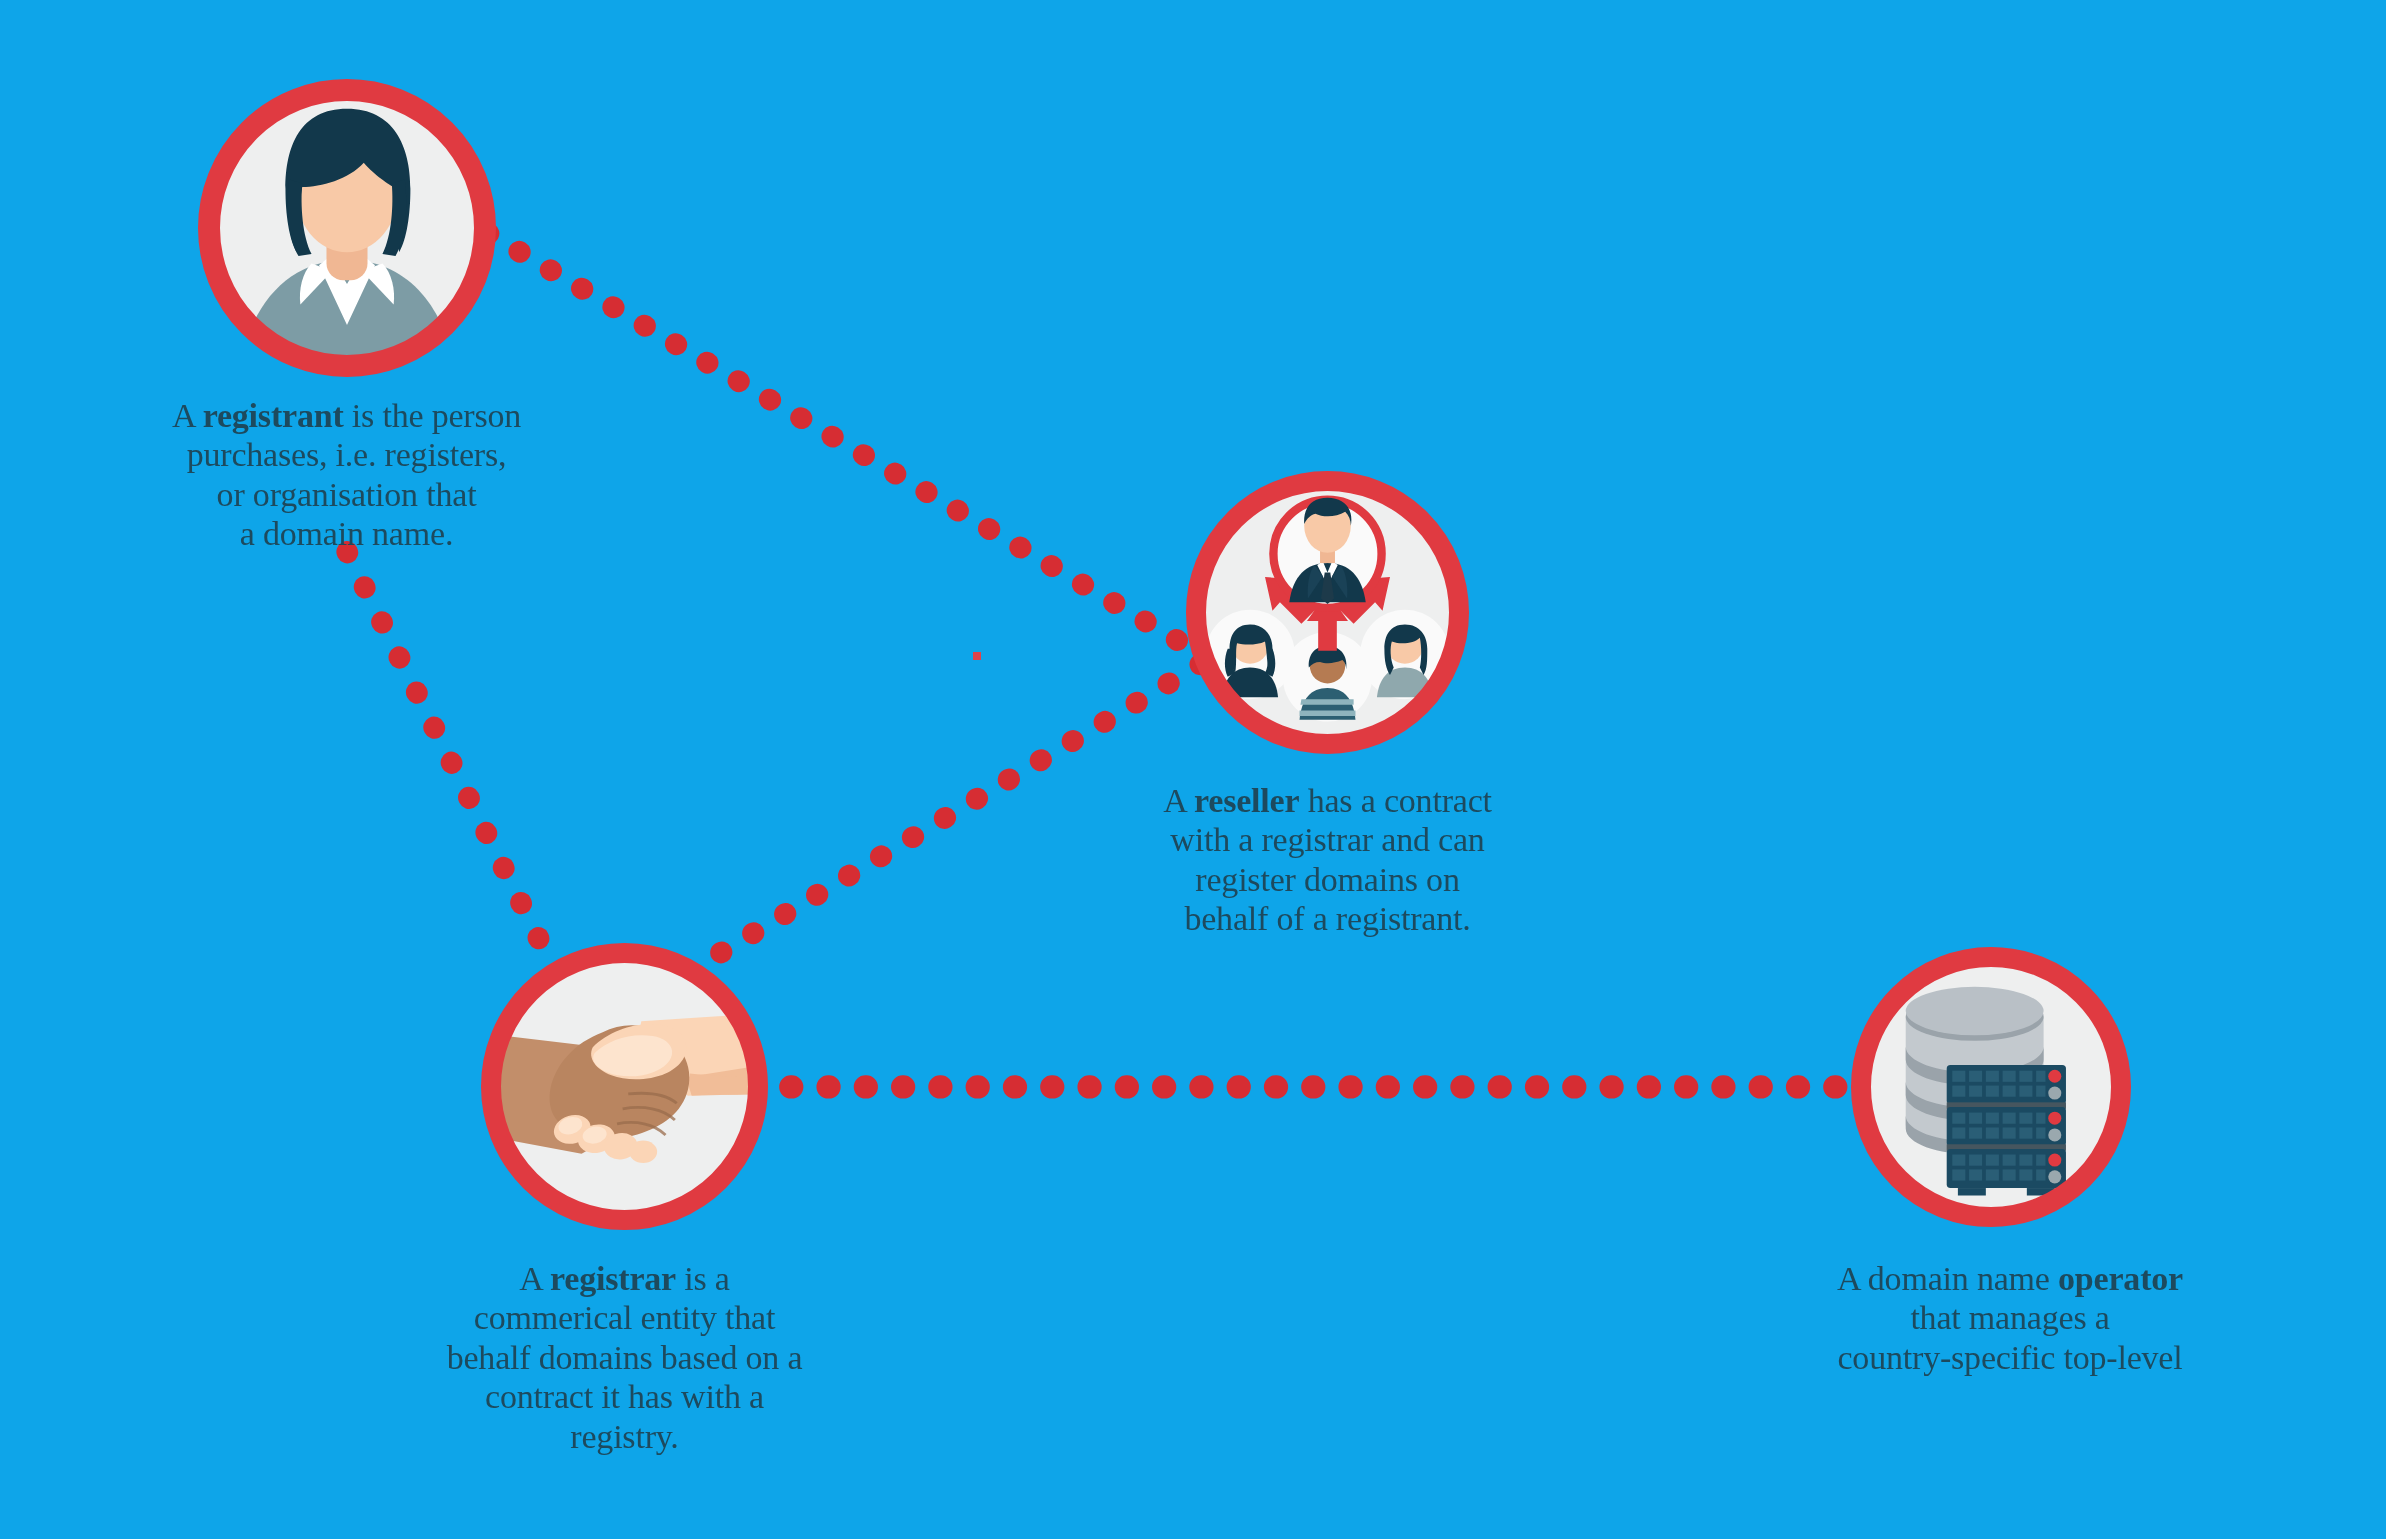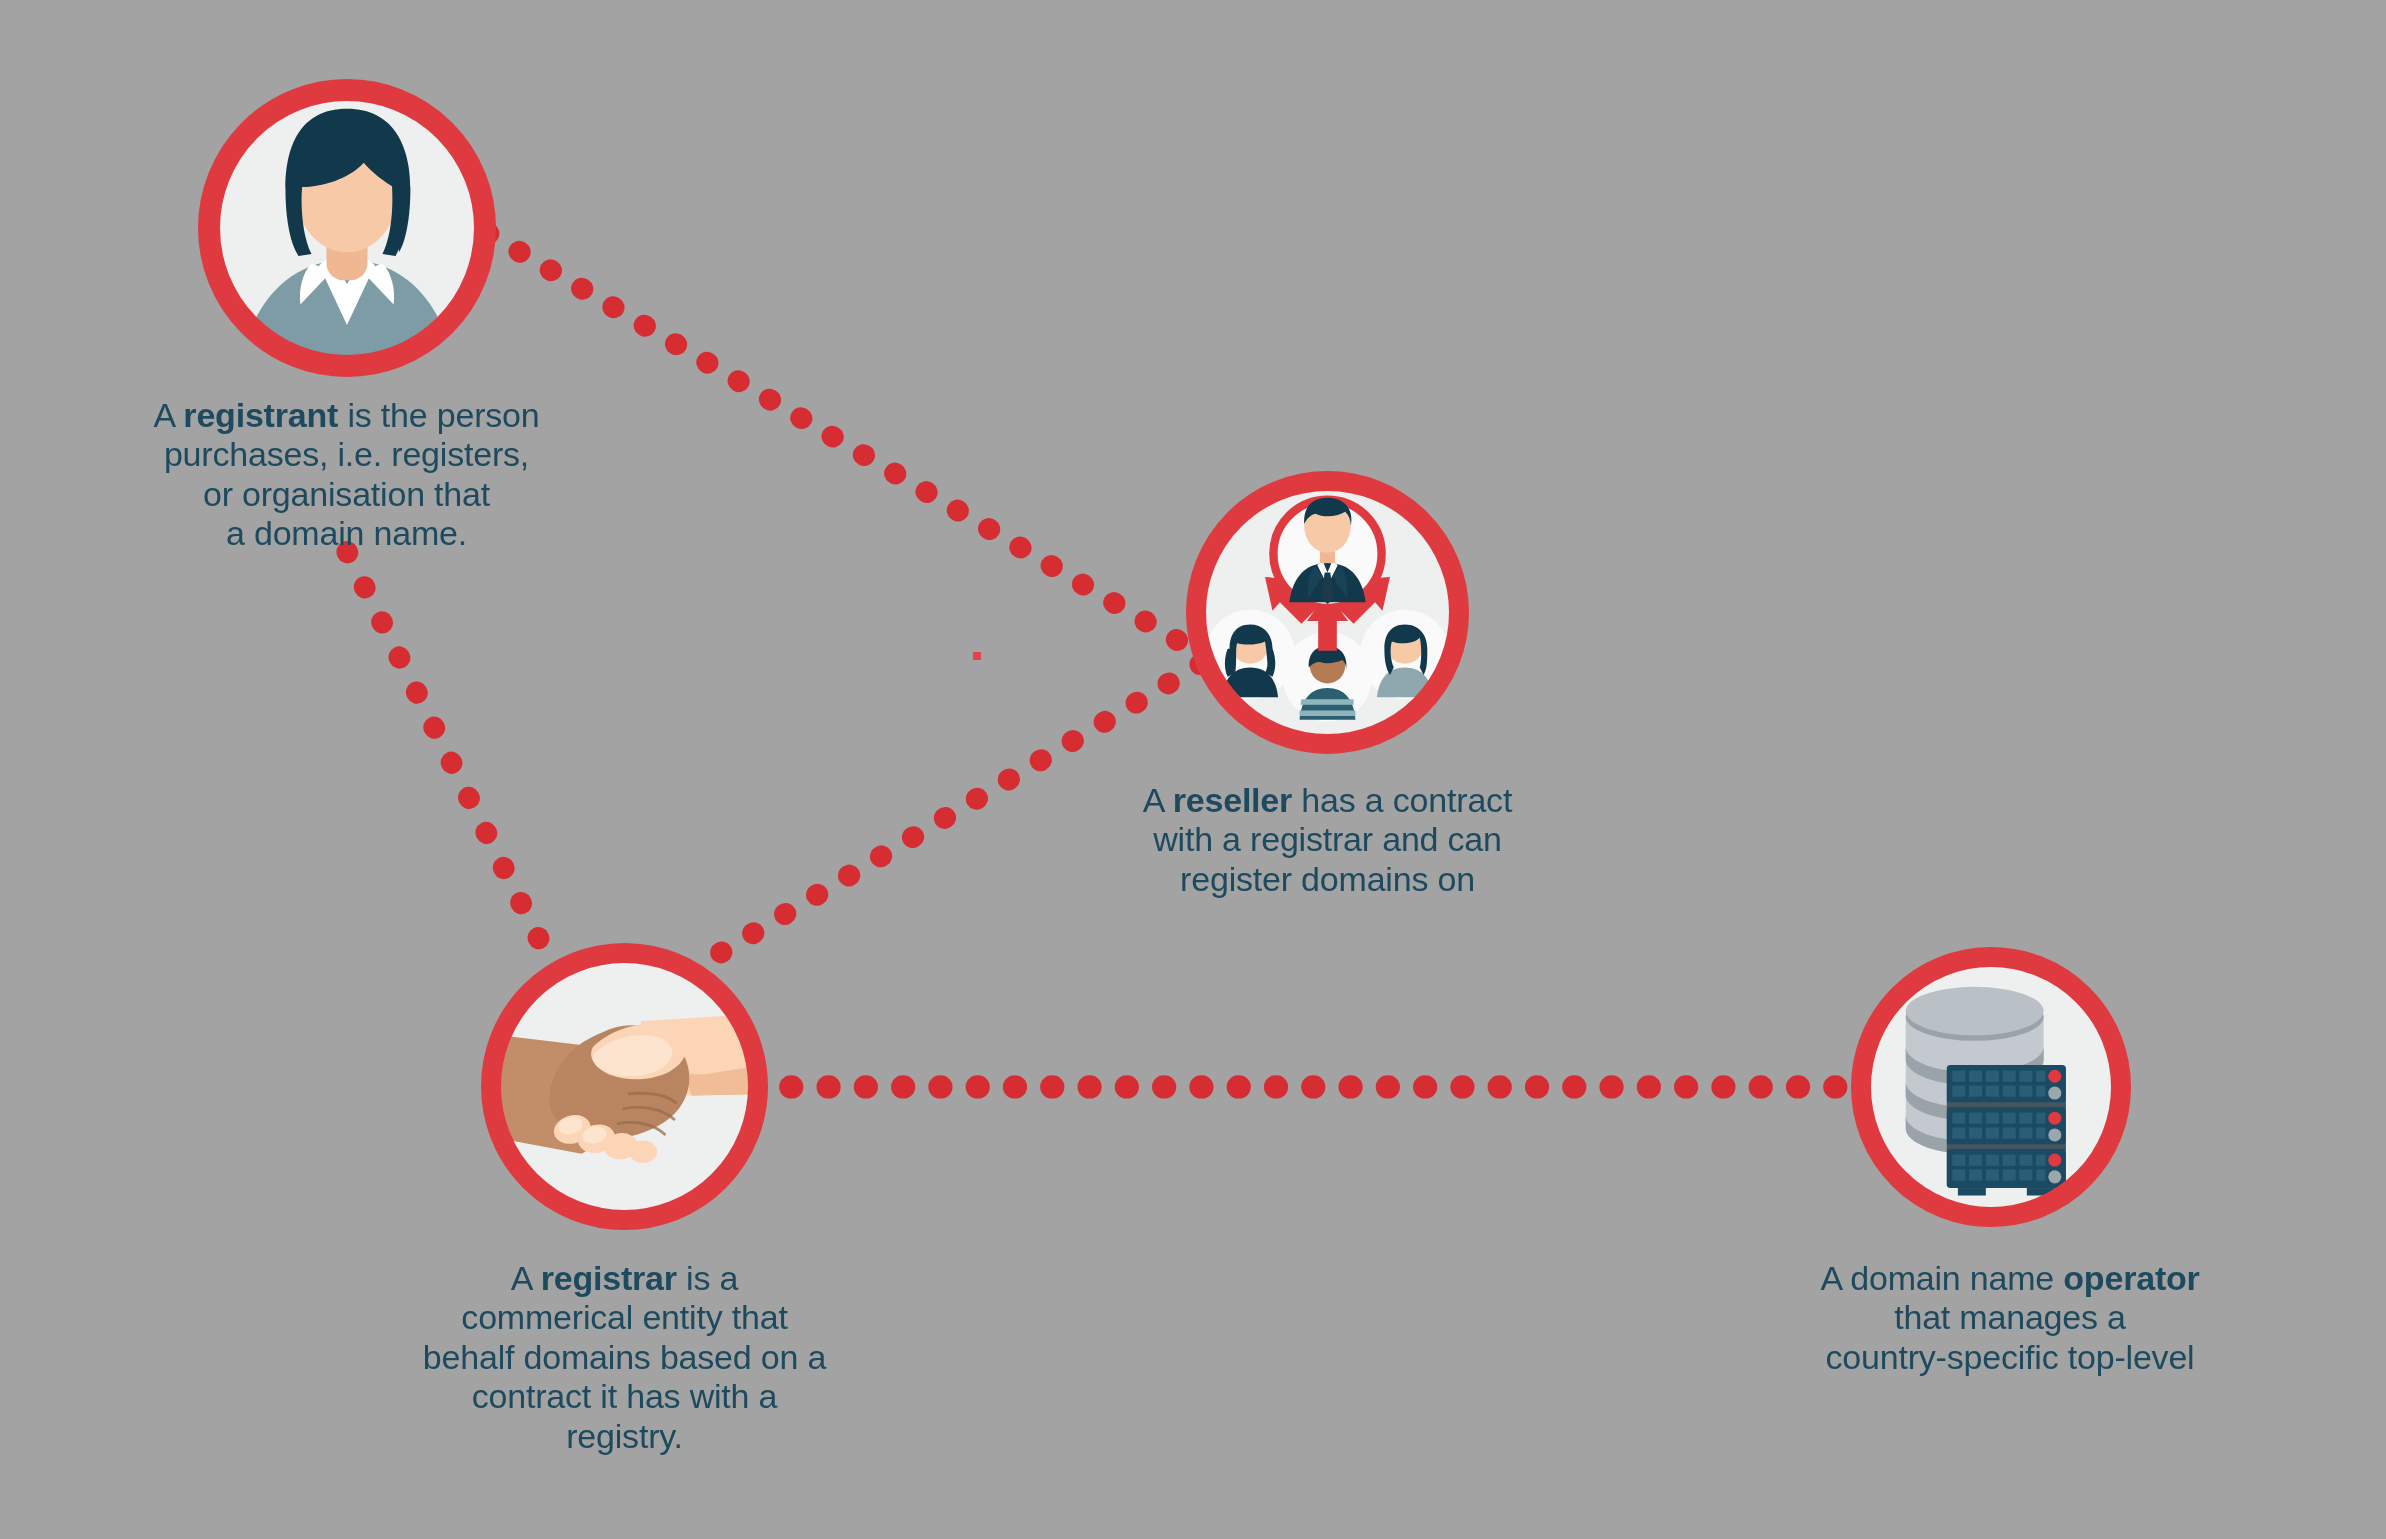--- a/index.html
+++ b/index.html
@@ -65,21 +65,21 @@
   .artifact-square {
     position: absolute;
     background: #e0434a;
     width: 8.4px;
     height: 8.4px;
   }
 </style>
 </head>
 <body>
 
-<div id="stage" style="background: #a3a3a3;">
+<div id="stage" style="background: #0ea5e9; font-family: Liberation Serif, serif;">
   <div id="scene">
 
     <svg class="dot-line" viewBox="0 0 2560 1651" width="2387" height="1539" xmlns="http://www.w3.org/2000/svg" aria-hidden="true">
       <defs></defs>
 
       <line x1="523" y1="250" x2="1285" y2="700" stroke="#d62d33" stroke-width="23" stroke-linecap="round" stroke-dasharray="1 38"></line>
 
       <line x1="372" y1="592" x2="586" y2="1024" stroke="#d62d33" stroke-width="23" stroke-linecap="round" stroke-dasharray="1 41"></line>
 
       <line x1="773" y1="1022" x2="1350" y2="675" stroke="#d62d33" stroke-width="23" stroke-linecap="round" stroke-dasharray="1 39"></line>
@@ -166,21 +166,21 @@
             <rect x="133" y="62" width="16" height="26" fill="#f0b793"></rect>
 
             <ellipse cx="141" cy="48" rx="25" ry="29" fill="#f8c9a7"></ellipse>
 
             <path d="M141 18 C 121 18 115 32 116 46 C 119 40 123 36 128 35 C 136 39 150 39 160 33 C 164 37 166 42 166 48 C 169 32 161 18 141 18 Z" fill="#12384b"></path>
           </g>
         </svg>
       </div>
       <div class="node-ring" style="left: 0px; top: 0px; width: 283px; height: 283px; border-width: 20.5px; border-color: rgb(224, 58, 65);"></div>
     </div>
-    <div class="caption" style="left: 1057px; top: 781px; width: 541px; color: rgb(29, 74, 94);"><div><span>A </span><b>reseller</b><span> has a contract</span></div><div><span>with a registrar and can</span></div><div><span>register domains on</span></div></div>
+    <div class="caption" style="left: 1057px; top: 781px; width: 541px; color: rgb(29, 74, 94);"><div><span>A </span><b>reseller</b><span> has a contract</span></div><div><span>with a registrar and can</span></div><div><span>register domains on</span></div><div><span>behalf of a registrant.</span></div></div>
 
     <div style="position:absolute; left:481px; top:943px; width:287px; height:287px;">
       <div class="node-circle" style="left: 11.2px; top: 11.2px; width: 265px; height: 265px; background: rgb(238, 239, 239);">
         <svg viewBox="0 0 284 284" width="265" height="265">
 
           <path d="M284 64 L 284 148 L 210 152 L 150 120 L 160 72 Z" fill="#fbd5b6"></path>
           <path d="M284 120 L 284 150 L 214 152 L 208 132 Z" fill="#f1bd98"></path>
 
           <path d="M0 86 L 0 196 L 96 214 L 164 176 L 150 104 Z" fill="#c28e6a"></path>
 

